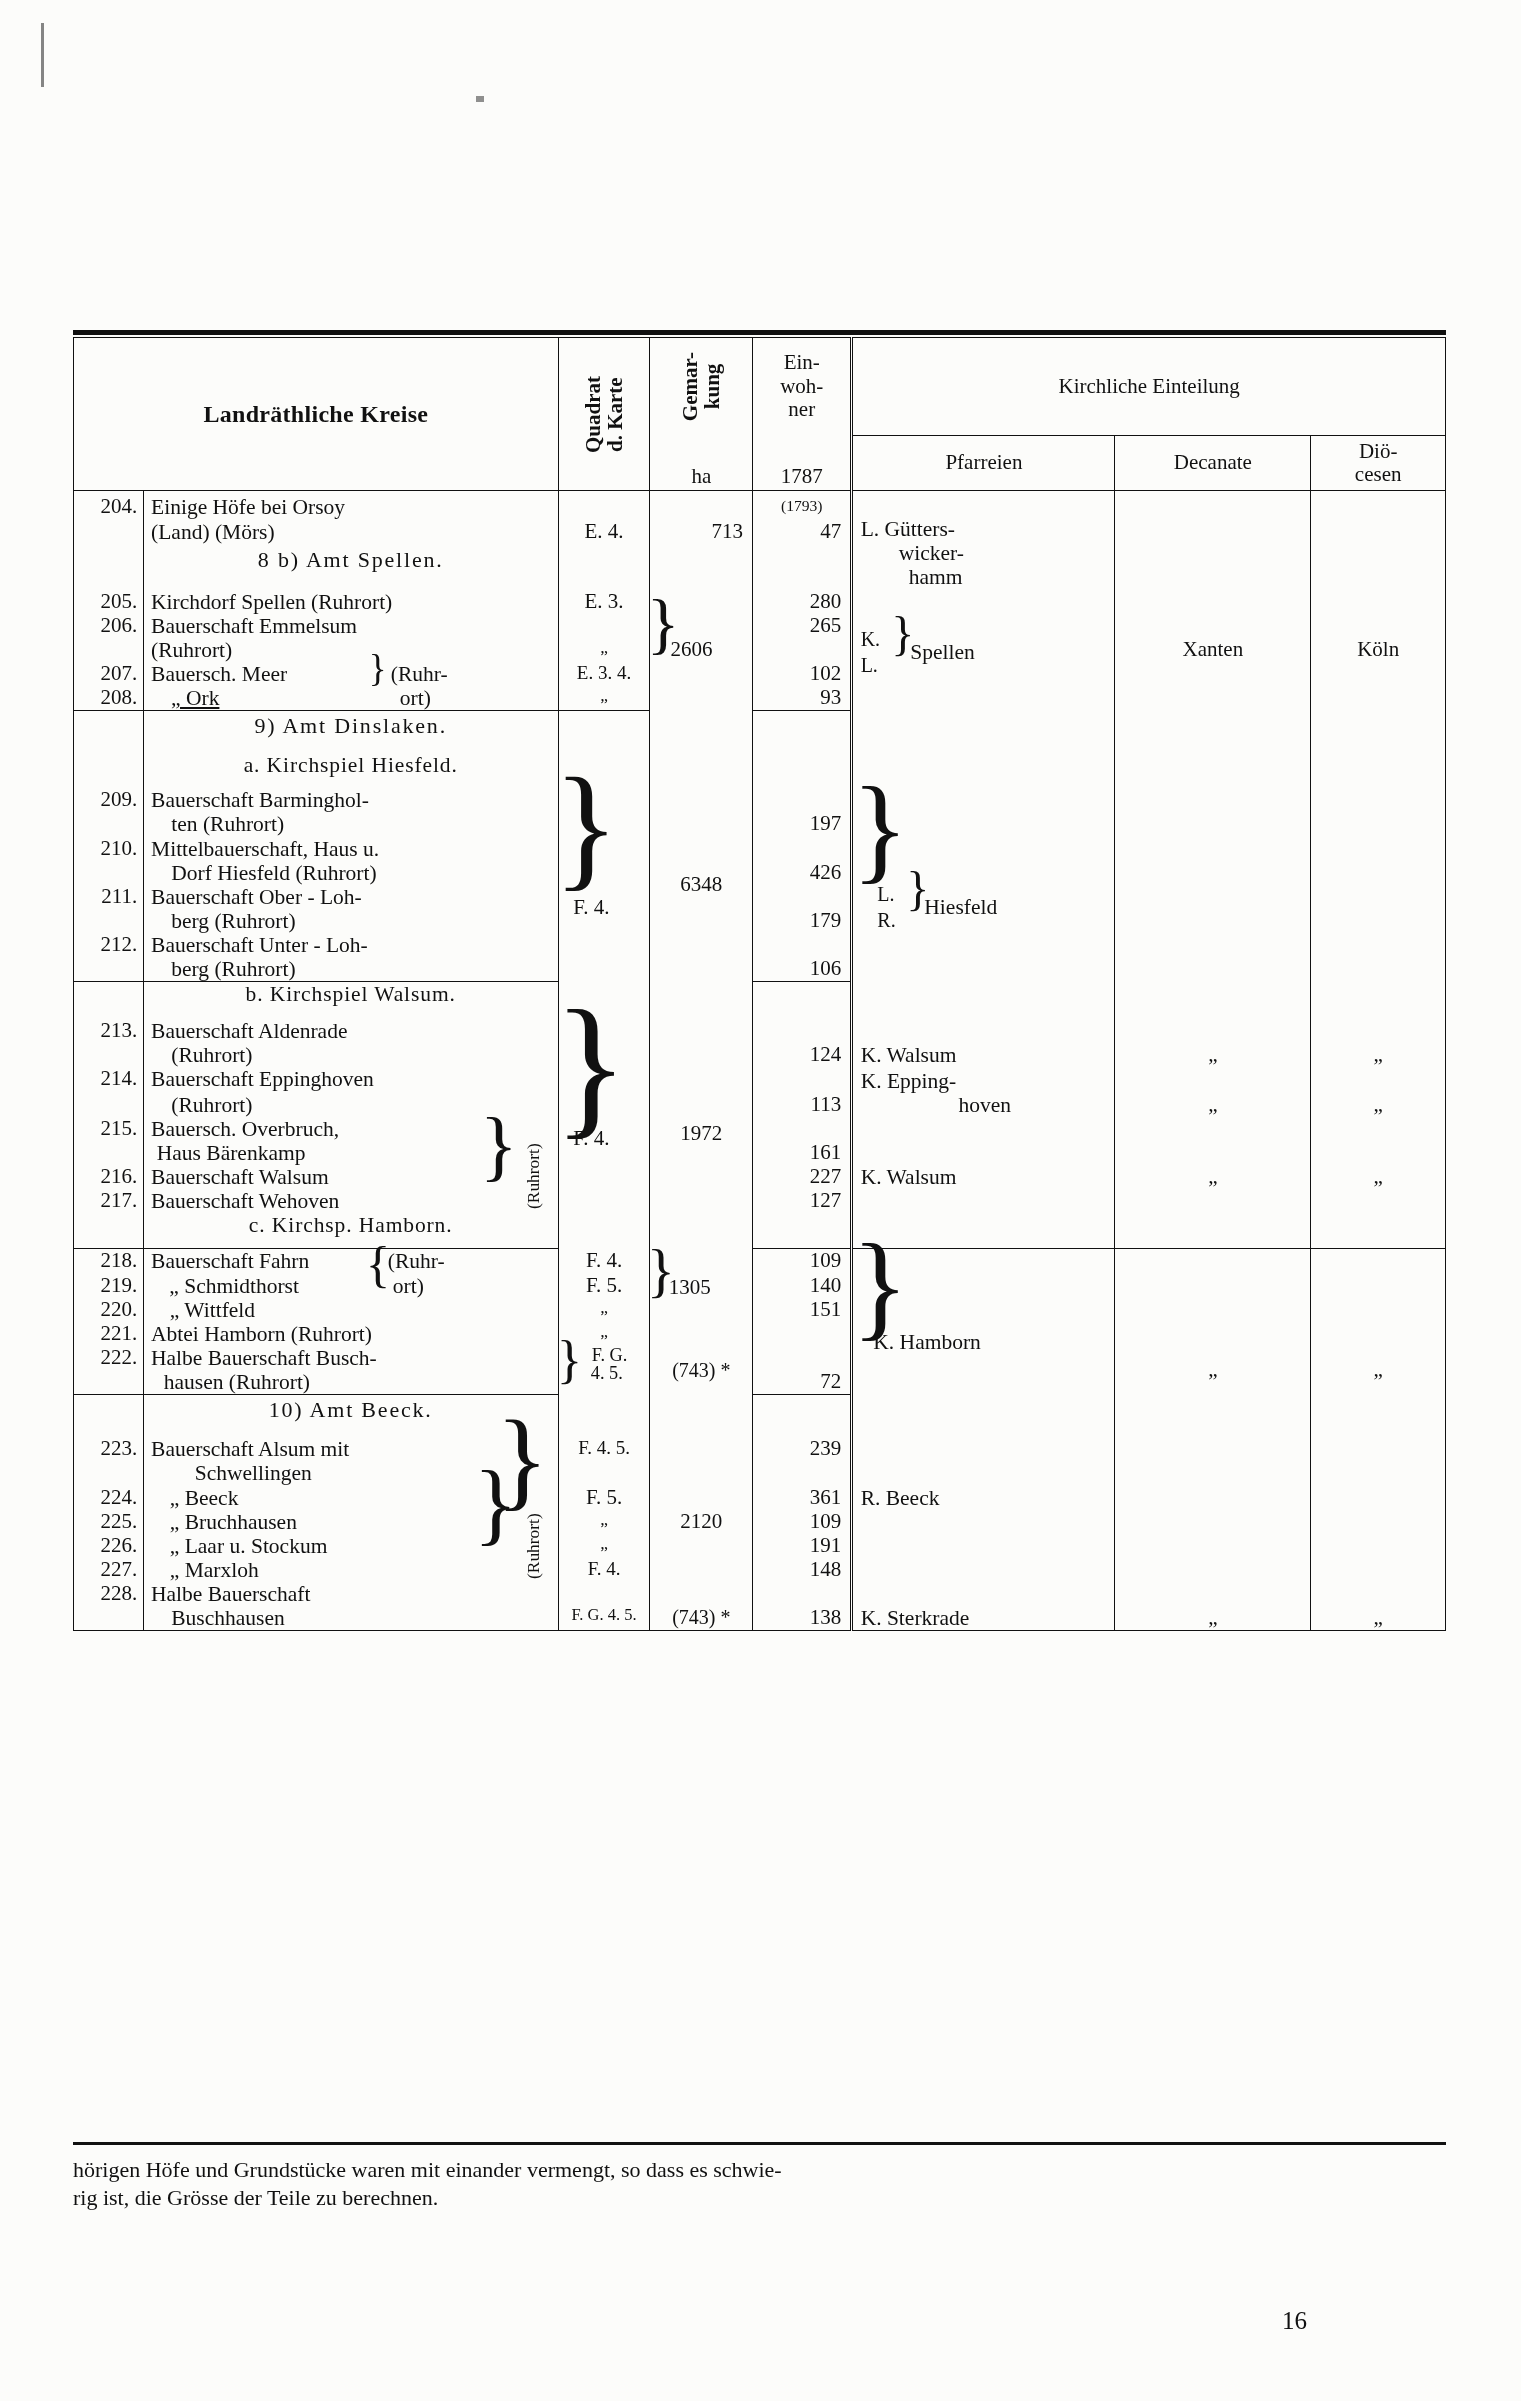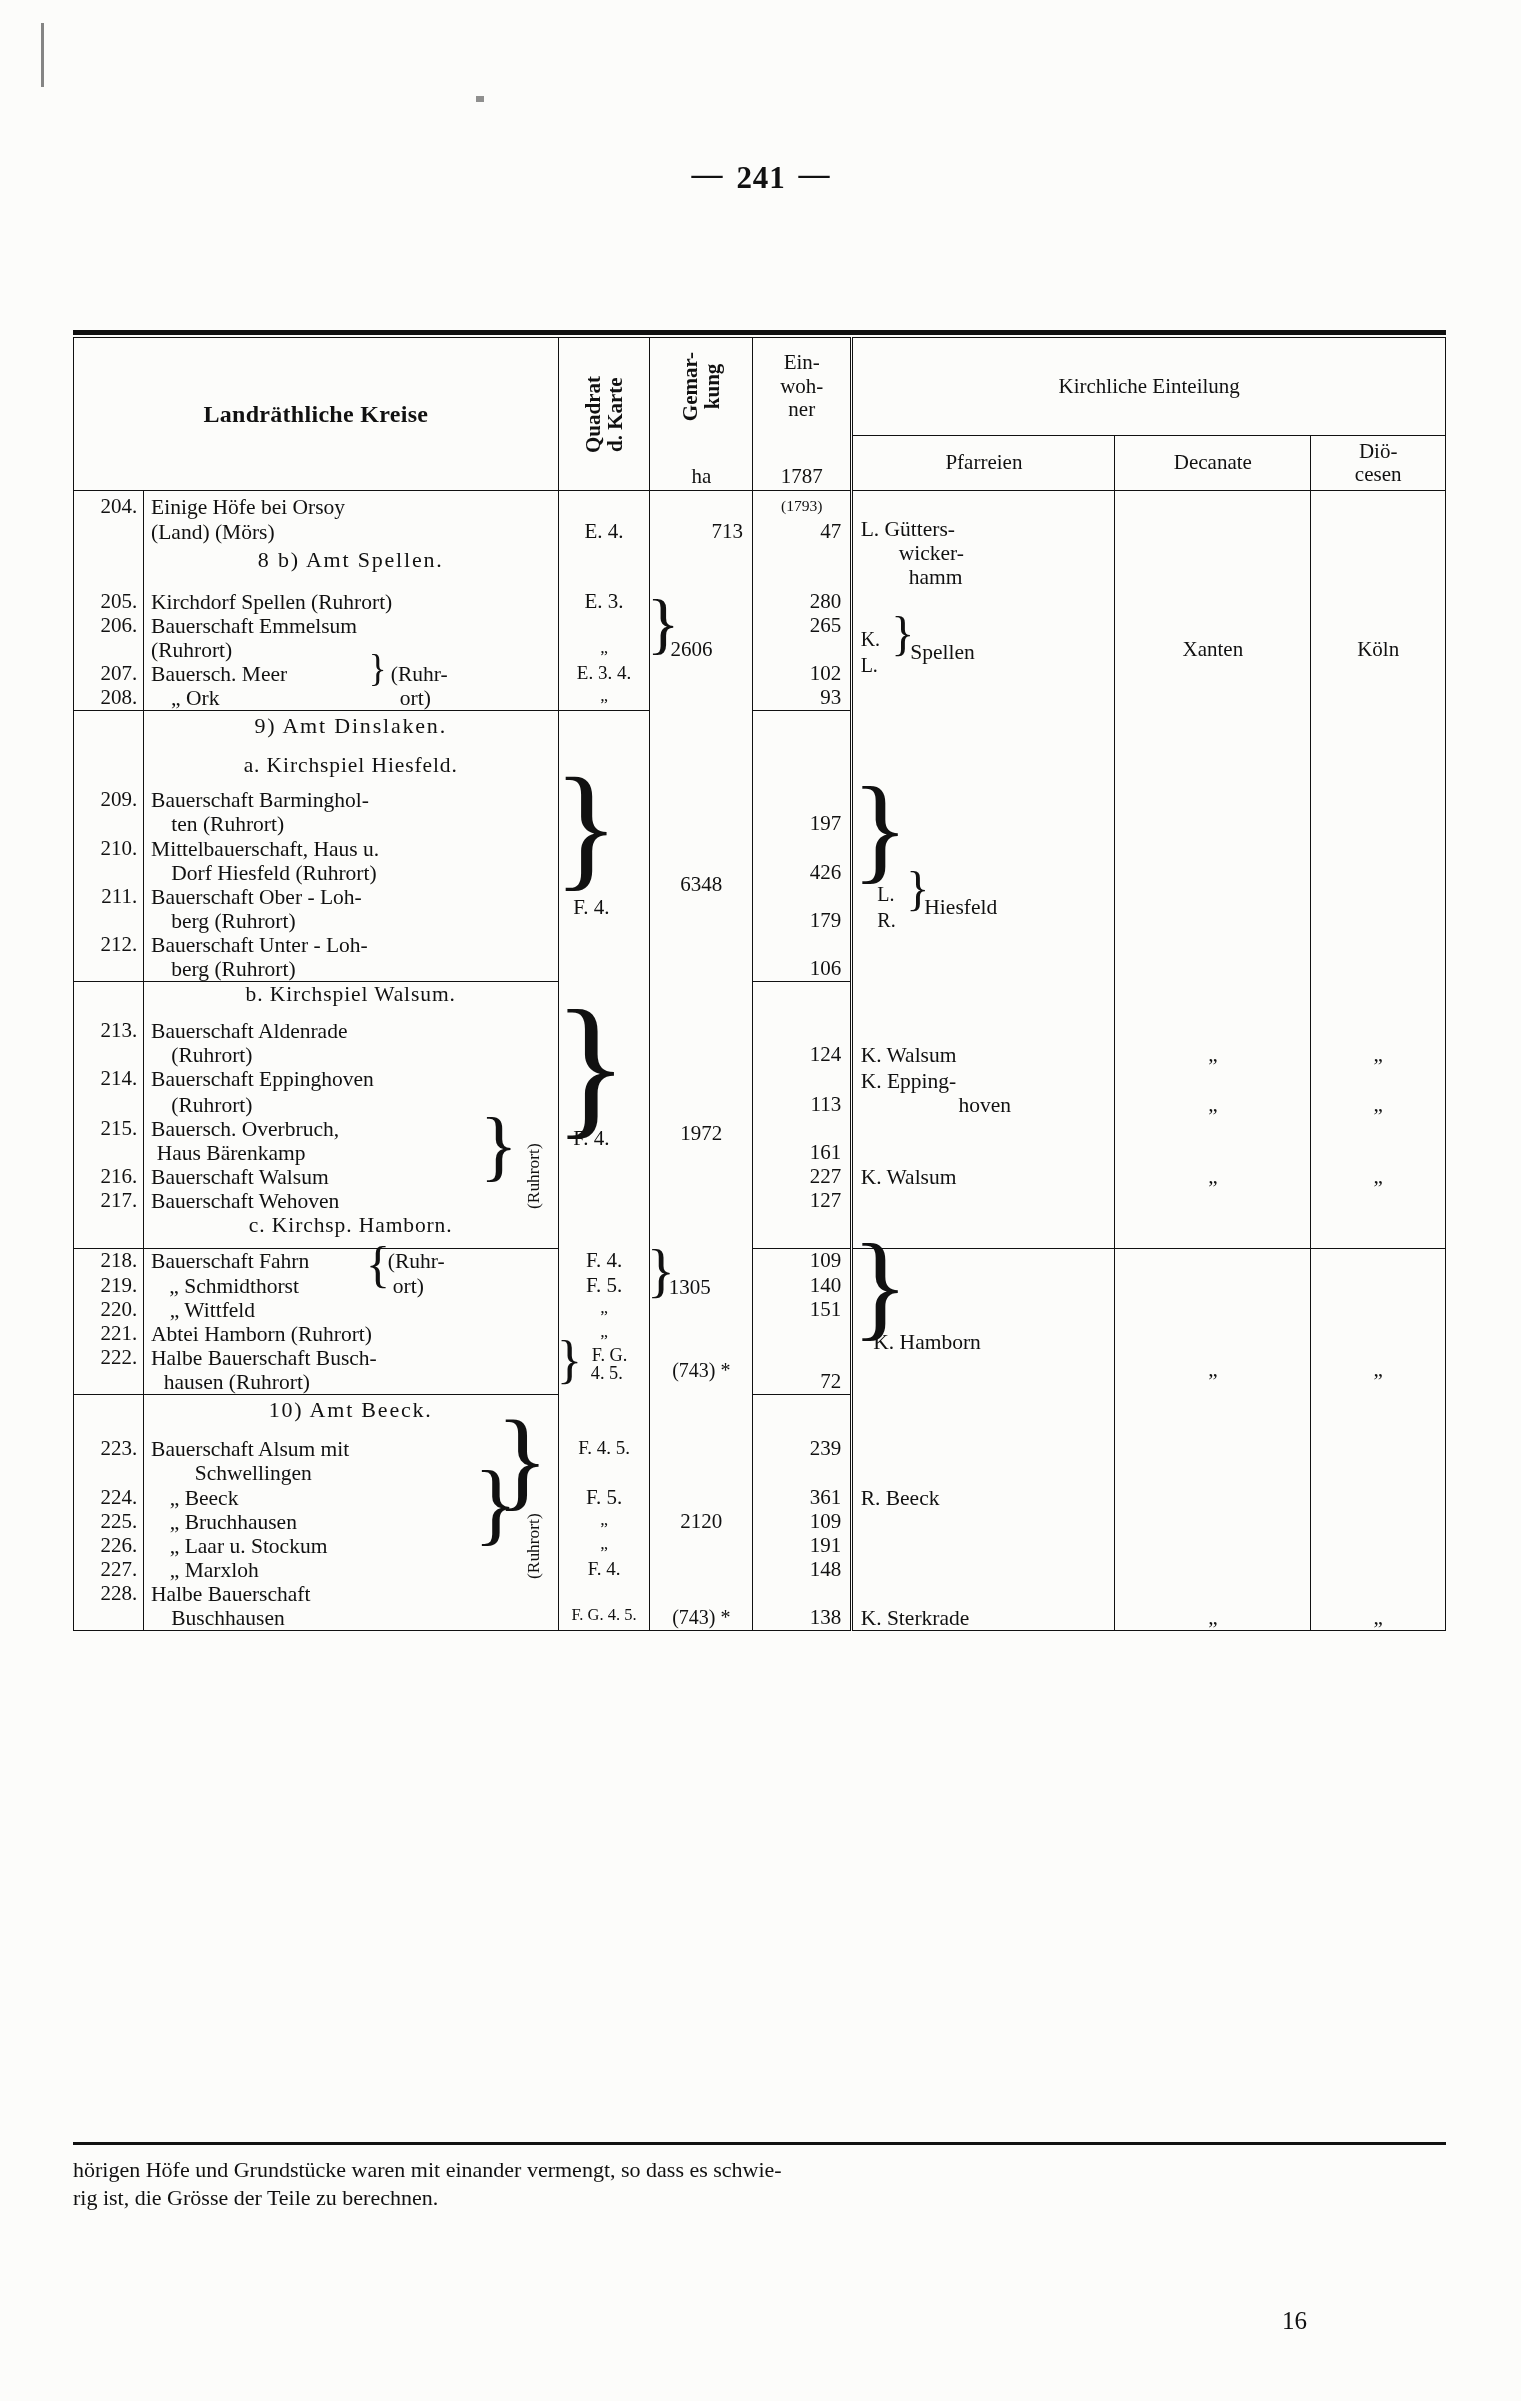--- a/index.html
+++ b/index.html
@@ -183,23 +183,20 @@
   }
 </style>
 </head>
 <body>
 
 <div class="page">
 
   <div class="edge-mark" style="left:41px;top:23px;width:2.7px;height:64px;"></div>
   <div class="edge-mark" style="left:476px;top:96px;width:8.2px;height:5.5px;opacity:.5;"></div>
 
-  <div class="page-number">
-    <span class="dash">—</span><span>241</span><span class="dash">—</span>
-  </div>
 
 
   <div class="thickline-top"></div>
 
   <table class="main">
     <colgroup>
       <col class="col-nr">
         <col class="col-name">
         <col class="col-quad">
         <col class="col-gem">
@@ -299,21 +296,21 @@
         <span>Bauersch. Meer</span>
         <span style="position:absolute;left:225px;top:-7.3px;font-size:37px;line-height:.8;">}</span>
         <span style="position:absolute;left:247px;top:0;">(Ruhr-</span>
       </td>
       <td class="ctr nob-b nob-t" style="font-size:19px;">E. 3. 4.</td>
       <td class="right nob-b nob-t">102</td>
     </tr>
     <tr>
       <td class="nr nob-t">208.</td>
       <td class="name nob-t" style="position:relative;">
-        <span style="padding-left:20px;">„        Ork</span>
+        <span style="padding-left:20px;text-decoration:underline;">„        Ork</span>
         <span style="position:absolute;left:256px;top:0;">ort)</span>
       </td>
       <td class="ctr nob-t" style="font-size:17.4px;">„</td>
       <td class="right nob-t">93</td>
     </tr>
 
     <tr>
       <td class="nob-b nob-t"></td>
       <td class="sect nob-b nob-t" style="height:38px;">9)  Amt  Dinslaken.</td>
       <td class="nob-b nob-t"></td>

